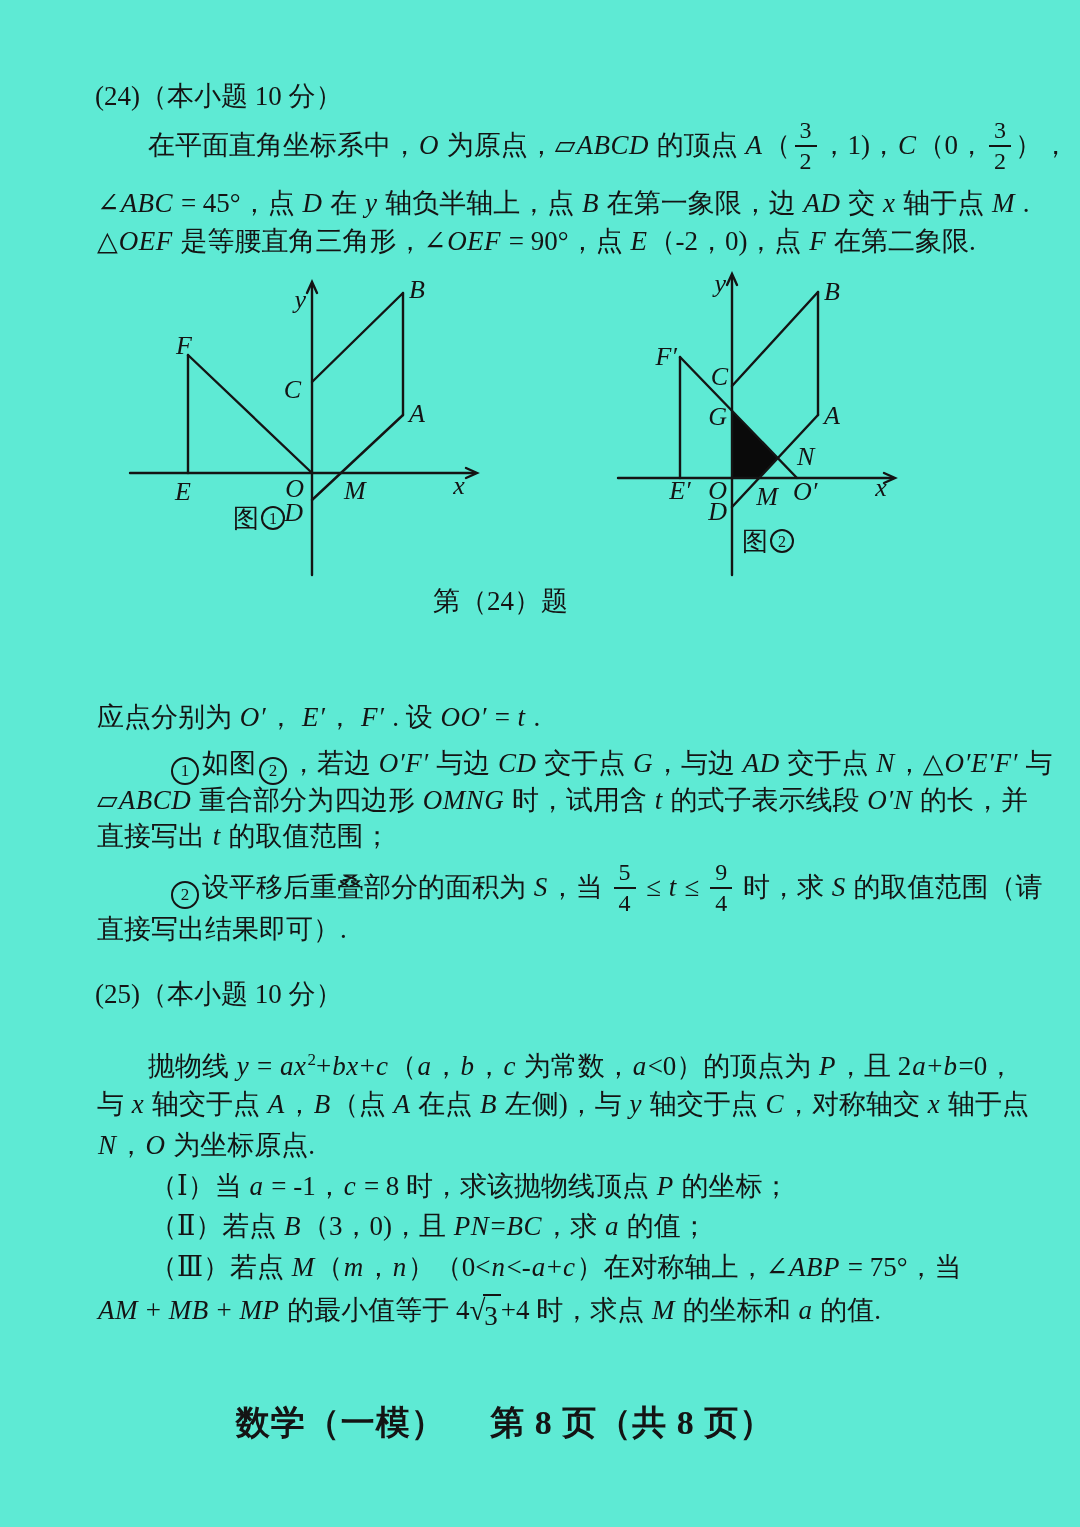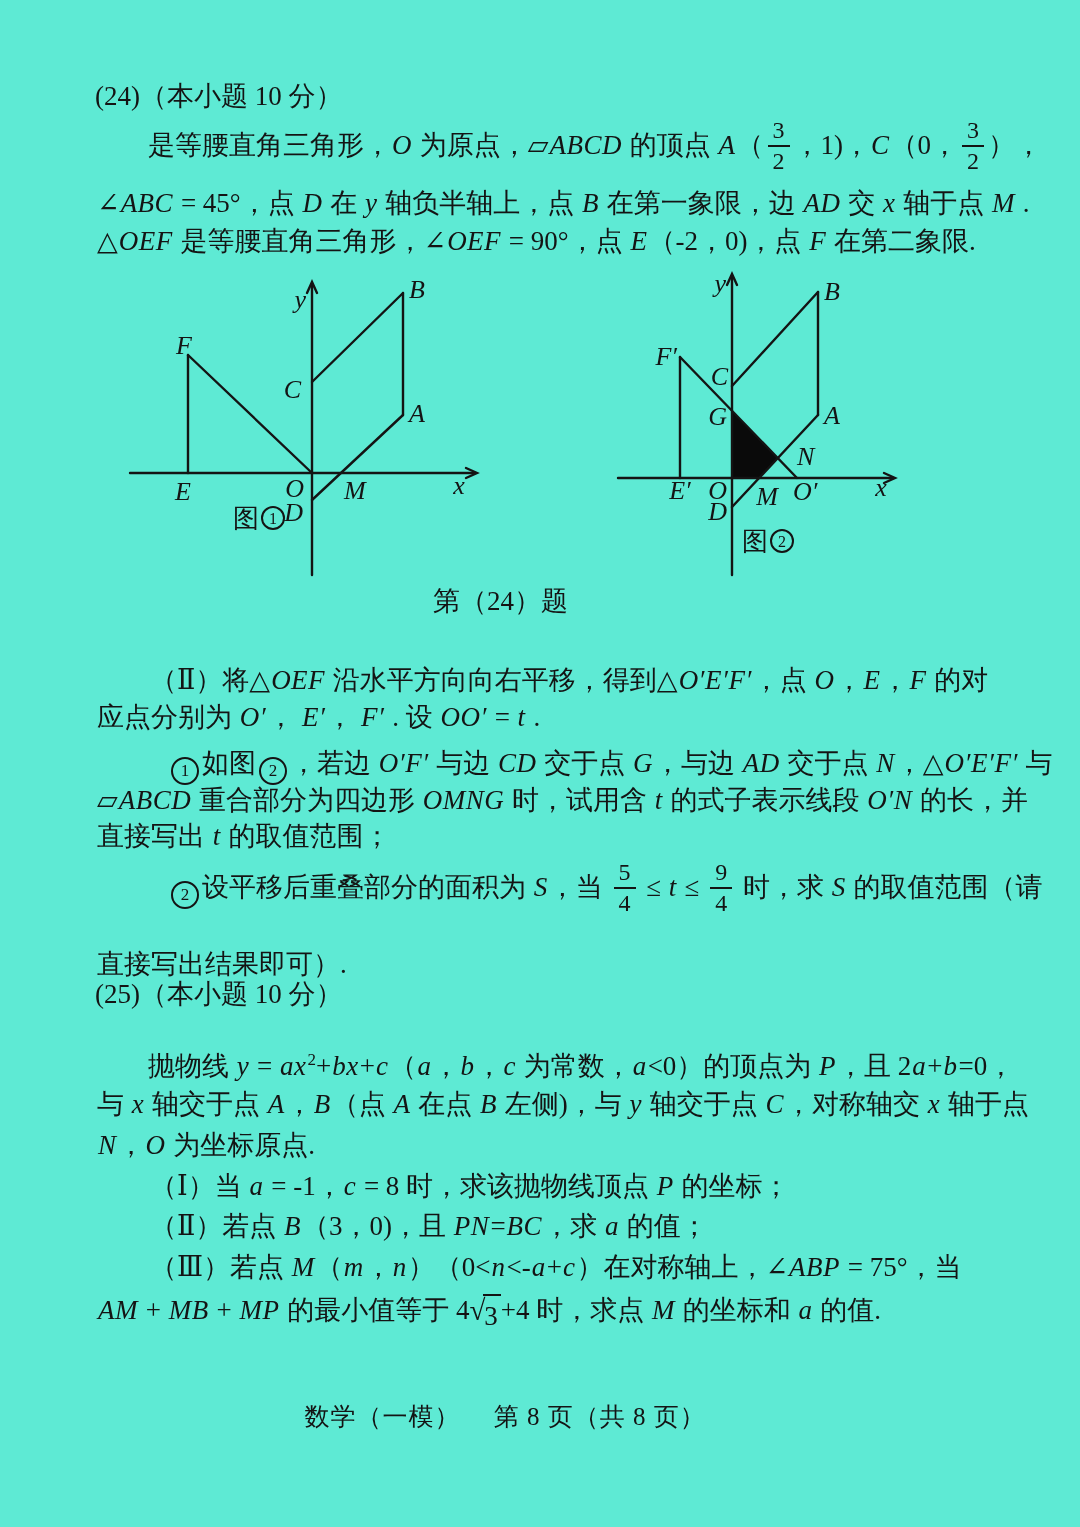--- a/index.html
+++ b/index.html
@@ -68,38 +68,38 @@
   .sqrt .radical{font-size:29px;line-height:1.1;transform:translateY(1px);}
   .sqrt .rad{border-top:2.2px solid #141414;padding:0 3px 0 1px;margin-left:-2px;}
   .figures{position:absolute;left:0;top:262px;width:1080px;height:322px;}
   .figcaption{
     position:absolute;left:433px;top:273px;
     font-size:27px;white-space:nowrap;color:#141414;margin-top:48px;
   }
   .footer{
     position:absolute;left:0;top:1400px;width:1010px;
     text-align:center;
-    font-size:25px;
-    font-weight:400;
+    font-size:34px;
+    font-weight:700;
     letter-spacing:1px;
     color:#141414;
   }
   svg{position:absolute;}
   .fline{stroke:#141414;stroke-width:2.4;stroke-linecap:round;fill:none;}
   .svgt{font-family:"Liberation Serif","DejaVu Serif",serif;font-style:italic;font-size:26px;fill:#141414;}
   .svgc{font-family:"Liberation Serif","DejaVu Serif",serif;font-size:26px;fill:#141414;}
   .svgn{font-family:"Liberation Serif","DejaVu Serif",serif;font-size:16px;fill:#141414;}
 </style>
 </head>
 <body>
 
 <div class="page">
 
   <div class="tline" style="left:95px;top:76px;"><span>(24)（本小题 10 分）</span></div>
-  <div class="tline tall" style="left:148px;top:116px;"><span>是等腰直角三角形，</span><span class="mi">O</span><span> 为原点，▱</span><span class="mi">ABCD</span><span> 的顶点 </span><span class="mi">A</span><span>（</span><span class="frac">
+  <div class="tline tall" style="left:148px;top:116px;"><span>在平面直角坐标系中，</span><span class="mi">O</span><span> 为原点，▱</span><span class="mi">ABCD</span><span> 的顶点 </span><span class="mi">A</span><span>（</span><span class="frac">
         <span class="num">3</span>
         <span class="den">2</span>
       </span><span>，1)，</span><span class="mi">C</span><span>（0，</span><span class="frac">
         <span class="num">3</span>
         <span class="den">2</span>
       </span><span>），</span></div>
   <div class="tline" style="left:97px;top:183px;"><span>∠</span><span class="mi">ABC</span><span> = 45°，点 </span><span class="mi">D</span><span> 在 </span><span class="mi">y</span><span> 轴负半轴上，点 </span><span class="mi">B</span><span> 在第一象限，边 </span><span class="mi">AD</span><span> 交 </span><span class="mi">x</span><span> 轴于点 </span><span class="mi">M</span><span> .</span></div>
   <div class="tline" style="left:97px;top:221px;"><span>△</span><span class="mi">OEF</span><span> 是等腰直角三角形，∠</span><span class="mi">OEF</span><span> = 90°，点 </span><span class="mi">E</span><span>（-2，0)，点 </span><span class="mi">F</span><span> 在第二象限.</span></div>
 
   <div class="figures">
@@ -170,33 +170,32 @@
       <g>
         <text class="svgc" x="142" y="288">图</text>
         <circle class="fline" style="stroke-width:2" cx="182" cy="279" r="11"></circle>
         <text class="svgn" x="182" y="285" text-anchor="middle">2</text>
       </g>
     </svg>
 
     <div class="figcaption">第（24）题</div>
   </div>
 
-  <div class="tline" style="left:150px;top:660px;"><span>（Ⅱ）将△</span><span class="mi">OEF</span><span> 沿水平方向向右平移，得到△</span><span class="mi">O′E′F′</span><span>，点 </span><span class="mi">O</span><span>，</span><span class="mi">E</span><span>，</span><span class="mi">F</span><span> 的对</span></div>
   <div class="tline" style="left:97px;top:697px;"><span>应点分别为 </span><span class="mi">O′</span><span>， </span><span class="mi">E′</span><span>， </span><span class="mi">F′</span><span> . 设 </span><span class="mi">OO′</span><span> = </span><span class="mi">t</span><span> .</span></div>
   <div class="tline" style="left:168px;top:743px;"><span class="cnum">1</span><span>如图</span><span class="cnum">2</span><span>，若边 </span><span class="mi">O′F′</span><span> 与边 </span><span class="mi">CD</span><span> 交于点 </span><span class="mi">G</span><span>，与边 </span><span class="mi">AD</span><span> 交于点 </span><span class="mi">N</span><span>，△</span><span class="mi">O′E′F′</span><span> 与</span></div>
   <div class="tline" style="left:97px;top:816px;"><span>直接写出 </span><span class="mi">t</span><span> 的取值范围；</span></div>
   <div class="tline" style="left:97px;top:780px;"><span>▱</span><span class="mi">ABCD</span><span> 重合部分为四边形 </span><span class="mi">OMNG</span><span> 时，试用含 </span><span class="mi">t</span><span> 的式子表示线段 </span><span class="mi">O′N</span><span> 的长，并</span></div>
   <div class="tline tall" style="left:168px;top:858px;"><span class="cnum">2</span><span>设平移后重叠部分的面积为 </span><span class="mi">S</span><span>，当 </span><span class="frac">
         <span class="num">5</span>
         <span class="den">4</span>
       </span><span> ≤ </span><span class="mi">t</span><span> ≤ </span><span class="frac">
         <span class="num">9</span>
         <span class="den">4</span>
       </span><span> 时，求 </span><span class="mi">S</span><span> 的取值范围（请</span></div>
-  <div class="tline" style="left:97px;top:944px;"><span>直接写出结果即可）.</span></div>
+  <div class="tline" style="left:97px;top:909px;"><span>直接写出结果即可）.</span></div>
 
   <div class="tline" style="left:95px;top:974px;"><span>(25)（本小题 10 分）</span></div>
   <div class="tline" style="left:148px;top:1040px;"><span>抛物线 </span><span class="mi">y</span><span> = </span><span class="mi">ax</span><span class="sup">2</span><span>+</span><span class="mi">bx</span><span>+</span><span class="mi">c</span><span>（</span><span class="mi">a</span><span>，</span><span class="mi">b</span><span>，</span><span class="mi">c</span><span> 为常数，</span><span class="mi">a</span><span>&lt;0）的顶点为 </span><span class="mi">P</span><span>，且 2</span><span class="mi">a</span><span>+</span><span class="mi">b</span><span>=0，</span></div>
   <div class="tline" style="left:97px;top:1084px;"><span>与 </span><span class="mi">x</span><span> 轴交于点 </span><span class="mi">A</span><span>，</span><span class="mi">B</span><span>（点 </span><span class="mi">A</span><span> 在点 </span><span class="mi">B</span><span> 左侧)，与 </span><span class="mi">y</span><span> 轴交于点 </span><span class="mi">C</span><span>，对称轴交 </span><span class="mi">x</span><span> 轴于点</span></div>
   <div class="tline" style="left:97px;top:1125px;"><span class="mi">N</span><span>，</span><span class="mi">O</span><span> 为坐标原点.</span></div>
   <div class="tline" style="left:150px;top:1166px;"><span>（Ⅰ）当 </span><span class="mi">a</span><span> = -1，</span><span class="mi">c</span><span> = 8 时，求该抛物线顶点 </span><span class="mi">P</span><span> 的坐标；</span></div>
   <div class="tline" style="left:150px;top:1206px;"><span>（Ⅱ）若点 </span><span class="mi">B</span><span>（3，0)，且 </span><span class="mi">PN</span><span>=</span><span class="mi">BC</span><span>，求 </span><span class="mi">a</span><span> 的值；</span></div>
   <div class="tline" style="left:150px;top:1247px;"><span>（Ⅲ）若点 </span><span class="mi">M</span><span>（</span><span class="mi">m</span><span>，</span><span class="mi">n</span><span>）（0&lt;</span><span class="mi">n</span><span>&lt;-</span><span class="mi">a</span><span>+</span><span class="mi">c</span><span>）在对称轴上，∠</span><span class="mi">ABP</span><span> = 75°，当</span></div>
   <div class="tline" style="left:97px;top:1290px;"><span class="mi">AM</span><span> + </span><span class="mi">MB</span><span> + </span><span class="mi">MP</span><span> 的最小值等于 4</span><span class="sqrt">
         <span class="radical">√</span>

